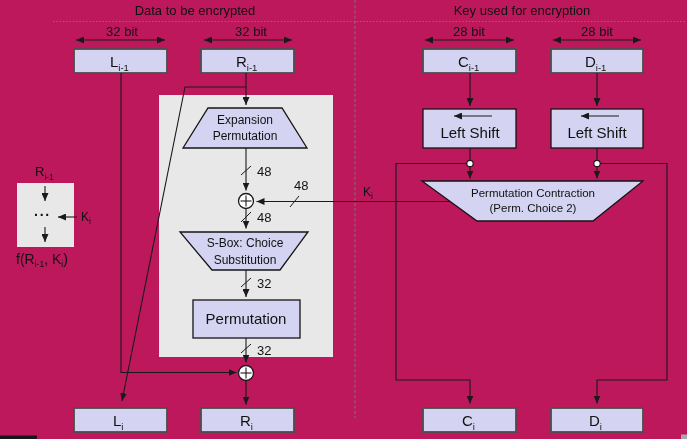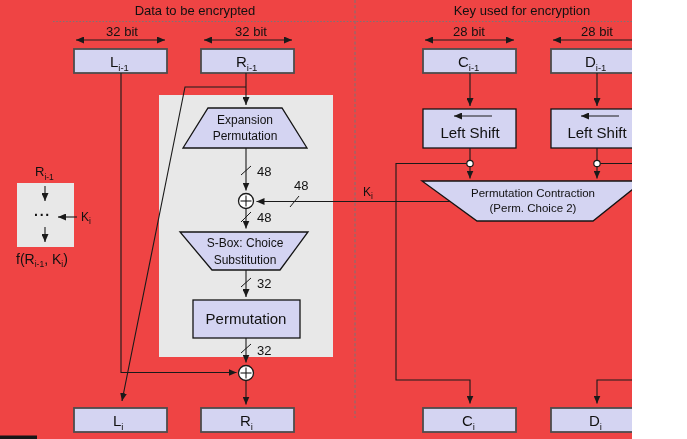--- a/index.html
+++ b/index.html
@@ -1,16 +1,16 @@
 <!DOCTYPE html>
 <html><head>
 <meta charset="utf-8">
 <style>
   html,body{margin:0;padding:0;background:#ffffff;}
-  .stage{position:relative;width:632px;height:439px;background:#ef4444;overflow:hidden;}
+  .stage{position:relative;width:687px;height:439px;background:#be185d;overflow:hidden;}
   .txt{font-family:"Liberation Sans","DejaVu Sans",sans-serif;fill:#111;}
   .t13{font-size:13px;}
   .t15{font-size:15px;}
   .t14{font-size:14px;}
   .t12{font-size:12px;}
   .t115{font-size:11.5px;}
   .t95{font-size:9.5px;}
   .t85{font-size:8.5px;}
   .ln{stroke:#1a1a1a;stroke-width:1.1;fill:none;}
   .slash{stroke:#1a1a1a;stroke-width:1;fill:none;}

